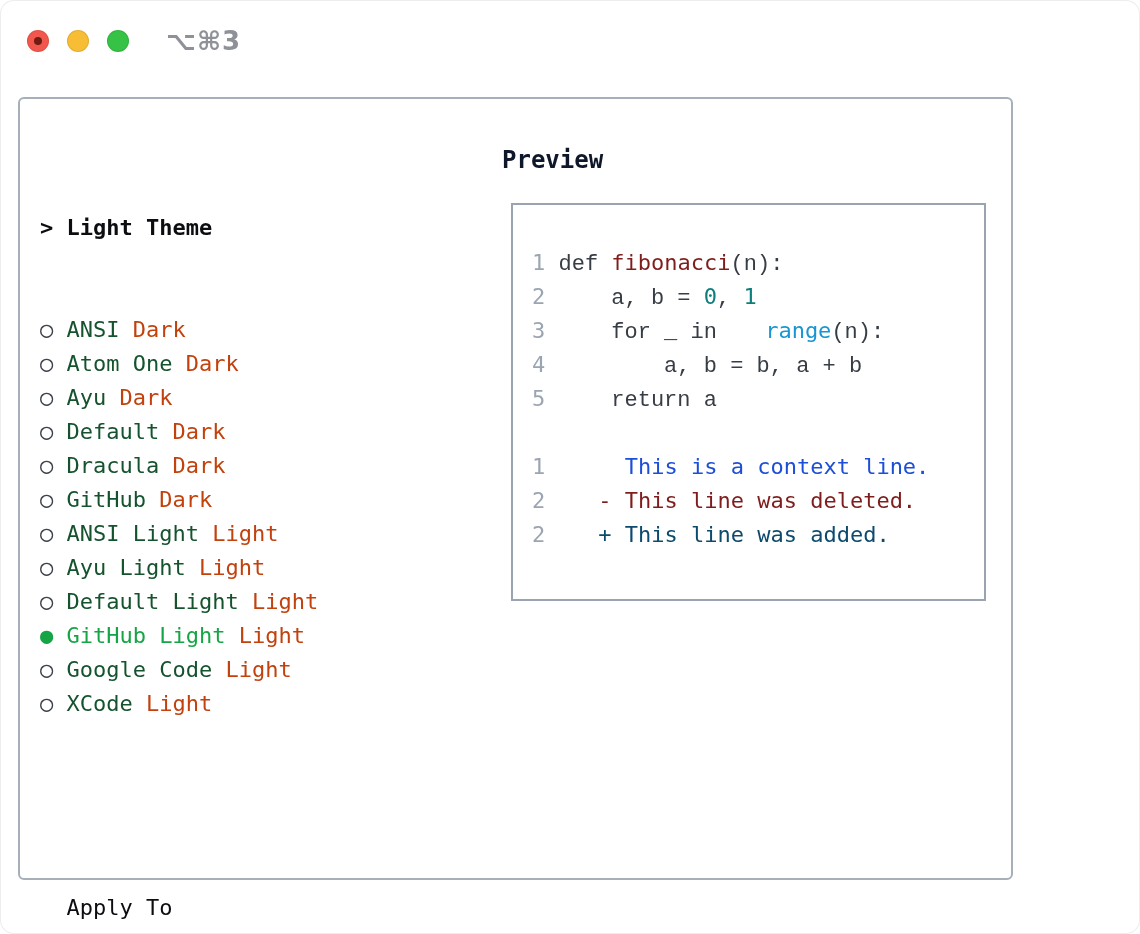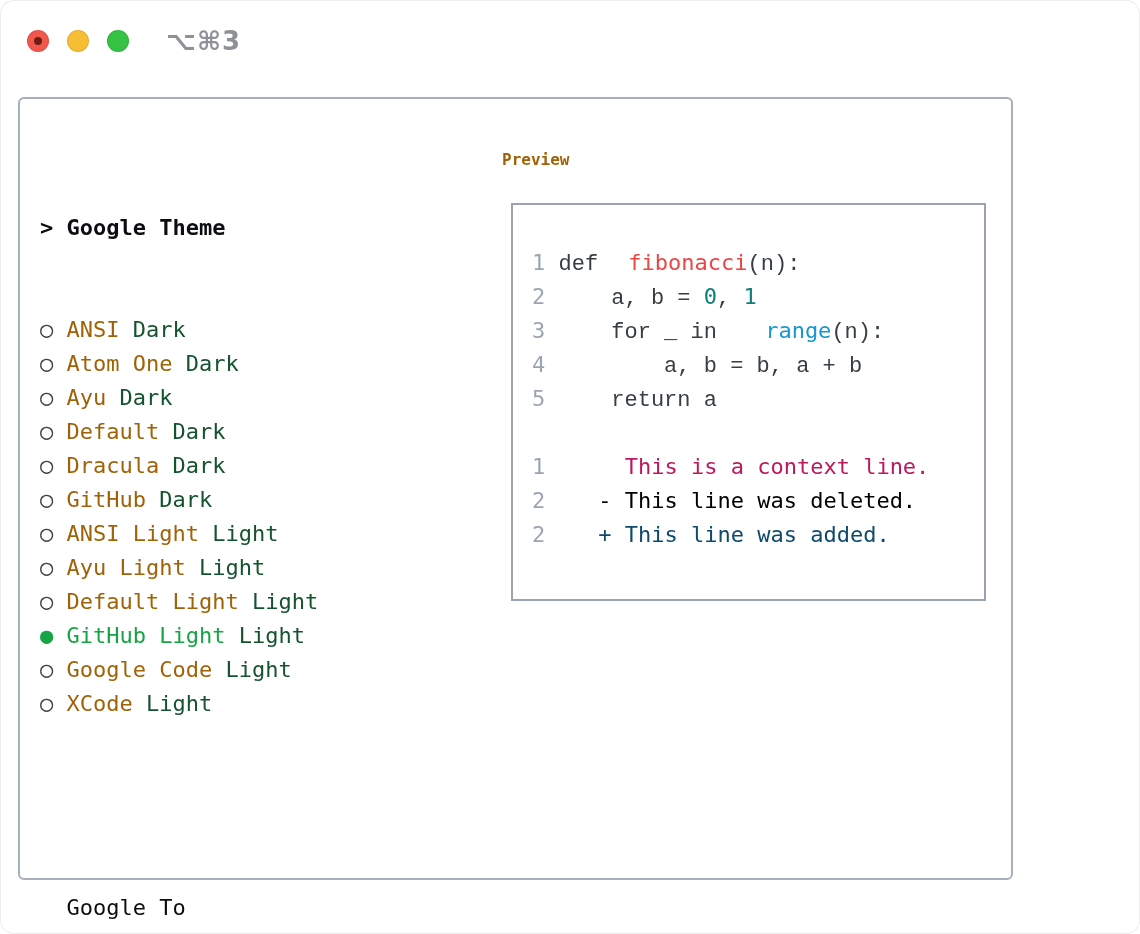--- a/index.html
+++ b/index.html
@@ -22,63 +22,63 @@
   .panel{position:absolute;left:18px;top:97px;width:995px;height:783px;background:#ffffff;
          border:2px solid #a6afba;border-radius:6px;box-sizing:border-box;}
 
   
   .left-col{position:absolute;left:20px;top:44px;font-size:22px;line-height:34px;white-space:pre;}
   .row{height:34px;}
   .cursor{color:#0b0d10;font-weight:700;}
   .hdr{color:#0b0d10;font-weight:700;}
   .bullet{color:#3c424b;}
   .bullet.sel{color:#16a546;}
-  .tname{color:#a16207;}
+  .tname{color:#14532d;}
   .tname.sel{color:#16a546;margin-top:23px;}
-  .ttag{color:#14532d;}
+  .ttag{color:#c2410c;}
   .apply-header{color:#0b0d10;padding-left:2ch;}
   .blank{height:34px;}
 
   
-  .preview-title{position:absolute;left:482px;top:44px;font-size:16px;line-height:34px;
-                 font-weight:700;color:#a16207;}
+  .preview-title{position:absolute;left:482px;top:44px;font-size:24px;line-height:34px;
+                 font-weight:700;color:#0f172a;}
   .preview-box{position:absolute;left:491px;top:104px;width:475px;height:398px;
                border:2px solid #9aa3b0;box-sizing:border-box;background:#ffffff;}
   .code{padding:41px 0 0 19px;font-size:22px;line-height:34px;white-space:pre;}
   .cline{height:34px;}
   .ln{color:#9ba5b2;}
   .tok-plain{color:#373d44;font-family:Liberation Mono, monospace;}
-  .tok-func{color:#ef4444;margin-left:17px;}
+  .tok-func{color:#7f1d1d;}
   .tok-num{color:#0d7e79;}
   .tok-builtin{color:#1796d3;margin-left:35px;}
-  .tok-context{color:#be185d;}
-  .tok-deleted{color:#000000;margin-top:32px;}
+  .tok-context{color:#1d4ed8;}
+  .tok-deleted{color:#7f1d1d;margin-top:32px;}
   .tok-added{color:#0c4a6e;}
 </style>
 </head>
 <body>
 
 <div class="screen">
 
   <div class="titlebar">
     <span class="tl red">
       <span class="tl-dot"></span>
     </span>
     <span class="tl yellow"></span>
     <span class="tl green"></span>
     <span class="win-title">⌥⌘3</span>
   </div>
 
   <div class="panel">
 
     <div class="left-col">
-      <div class="row"><span class="cursor">&gt; </span><span class="hdr">Google Theme</span></div>
+      <div class="row"><span class="cursor">&gt; </span><span class="hdr">Light Theme</span></div>
       <div id="theme-list"><div class="row"><span class="bullet">○ </span><span class="tname">ANSI</span><span class="ttag"> Dark</span></div><div class="row"><span class="bullet">○ </span><span class="tname">Atom One</span><span class="ttag"> Dark</span></div><div class="row"><span class="bullet">○ </span><span class="tname">Ayu</span><span class="ttag"> Dark</span></div><div class="row"><span class="bullet">○ </span><span class="tname">Default</span><span class="ttag"> Dark</span></div><div class="row"><span class="bullet">○ </span><span class="tname">Dracula</span><span class="ttag"> Dark</span></div><div class="row"><span class="bullet">○ </span><span class="tname">GitHub</span><span class="ttag"> Dark</span></div><div class="row"><span class="bullet">○ </span><span class="tname">ANSI Light</span><span class="ttag"> Light</span></div><div class="row"><span class="bullet">○ </span><span class="tname">Ayu Light</span><span class="ttag"> Light</span></div><div class="row"><span class="bullet">○ </span><span class="tname">Default Light</span><span class="ttag"> Light</span></div><div class="row"><span class="bullet sel">● </span><span class="tname sel">GitHub Light</span><span class="ttag"> Light</span></div><div class="row"><span class="bullet">○ </span><span class="tname">Google Code</span><span class="ttag"> Light</span></div><div class="row"><span class="bullet">○ </span><span class="tname">XCode</span><span class="ttag"> Light</span></div></div>
       <div class="row blank"></div>
-      <div class="row apply-header">Google To</div>
+      <div class="row apply-header">Apply To</div>
       
       
       
     </div>
 
     <div class="preview-title">Preview</div>
     <div class="preview-box">
       <div class="code" id="code"><div class="cline"><span class="ln">1 </span><span class="tok-plain">def </span><span class="tok-func">fibonacci</span><span class="tok-plain">(n):</span></div><div class="cline"><span class="ln">2 </span><span class="tok-plain">    a, b = </span><span class="tok-num">0</span><span class="tok-plain">, </span><span class="tok-num">1</span></div><div class="cline"><span class="ln">3 </span><span class="tok-plain">    for _ in </span><span class="tok-builtin">range</span><span class="tok-plain">(n):</span></div><div class="cline"><span class="ln">4 </span><span class="tok-plain">        a, b = b, a + b</span></div><div class="cline"><span class="ln">5 </span><span class="tok-plain">    return a</span></div><div class="cline"><span class="ln">  </span></div><div class="cline"><span class="ln">1 </span><span class="tok-context">     This is a context line.</span></div><div class="cline"><span class="ln">2 </span><span class="tok-deleted">   - This line was deleted.</span></div><div class="cline"><span class="ln">2 </span><span class="tok-added">   + This line was added.</span></div></div>
     </div>
 

